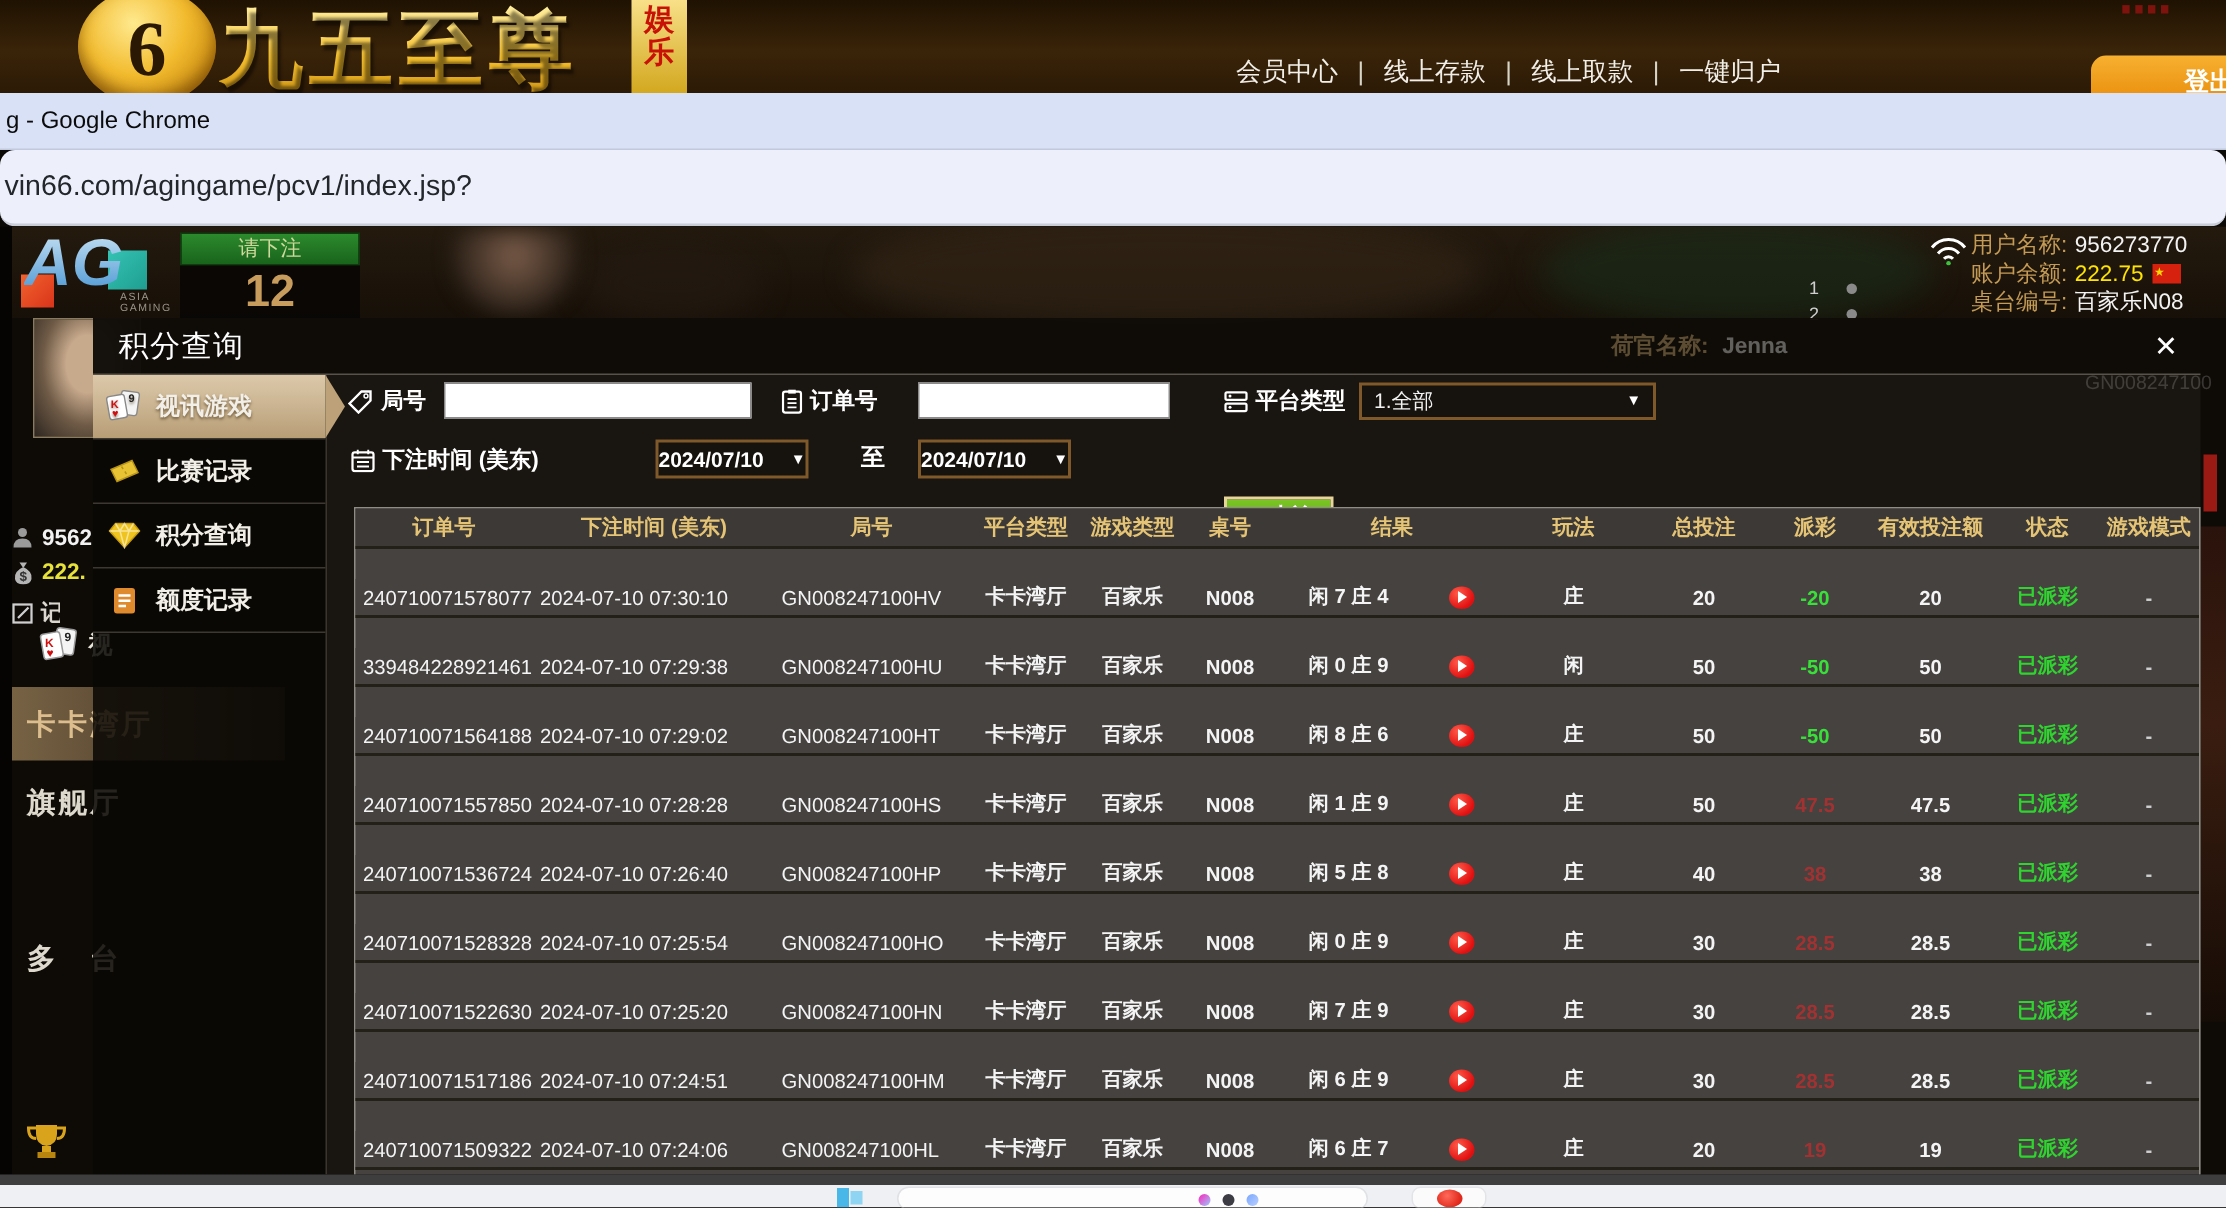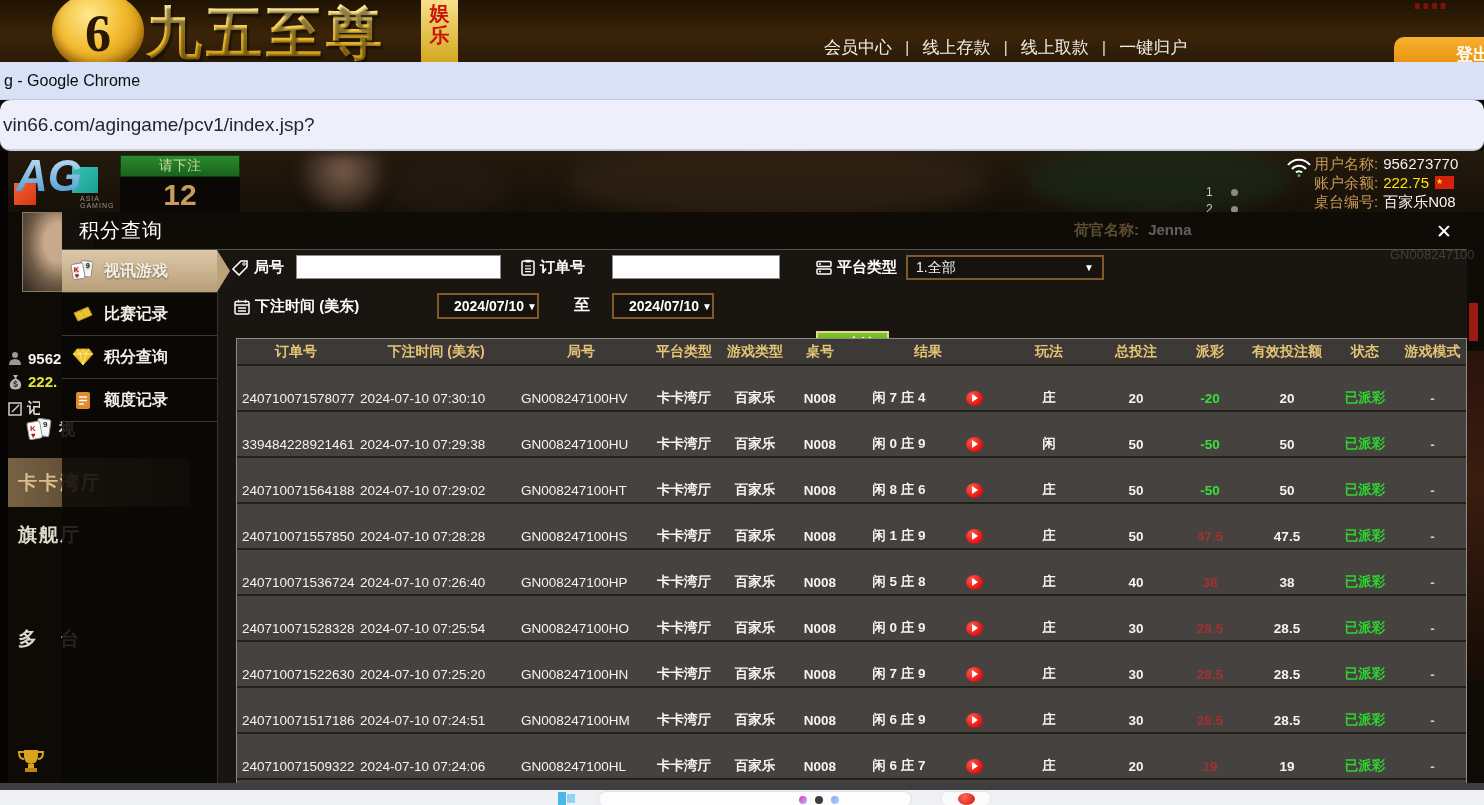--- a/index.html
+++ b/index.html
@@ -103,21 +103,21 @@
   .mtab .ticon { width:26px; display:flex; justify-content:center; }
   .modal-content { position:relative; width:1249px; height:533px; background:#191510; }
 
   
   .flt-label { position:absolute; display:flex; align-items:center; gap:5px; color:#fff; font-size:15px; font-weight:bold; }
   .flt-input { position:absolute; height:24px; background:#fff; border:1px solid #8a8a8a; font-size:13px; padding:0 5px; color:#222; }
   .flt-select { position:absolute; height:25px; background:#16120d; border:2px solid #80592a; color:#f2f2f2;
     font-size:14px; display:flex; align-items:center; padding:0 8px; cursor:pointer; }
   .flt-select .arr { margin-left:auto; font-size:10px; color:#fff; }
   .datebox { position:absolute; width:102px; height:26px; background:#16120d; border:2px solid #80592a; color:#fff;
-    font-size:14px; font-weight:bold; display:flex; align-items:center; justify-content:flex-end; gap:3px; cursor:pointer; }
+    font-size:14px; font-weight:bold; display:flex; align-items:center; justify-content:space-between; gap:3px; cursor:pointer; }
   .datebox .arr { font-size:10px; }
   .to-label { position:absolute; color:#fff; font-size:16px; font-weight:bold; }
   .search-btn { position:absolute; height:29px; padding:0 9px; background:linear-gradient(180deg,#7cc526,#549f0e);
     border:2px solid #e6d49a; color:#fff; font-size:16px; font-weight:bold; display:flex; align-items:center; gap:4px; cursor:pointer;margin-top:40px; }
 
   
   .rtable { position:absolute; left:18px; top:88px; width:1231px; border:1px solid #8f8b85; background:#454240; }
   .thead, .trow { display:grid; grid-template-columns:118px 162px 128px 78px 64px 66px 92px 58px 92px 82px 66px 88px 68px auto; }
   .thead { background:#3c3936; border-bottom:2px solid #232017; }
   .hcell { height:25px; display:flex; align-items:center; justify-content:center;

